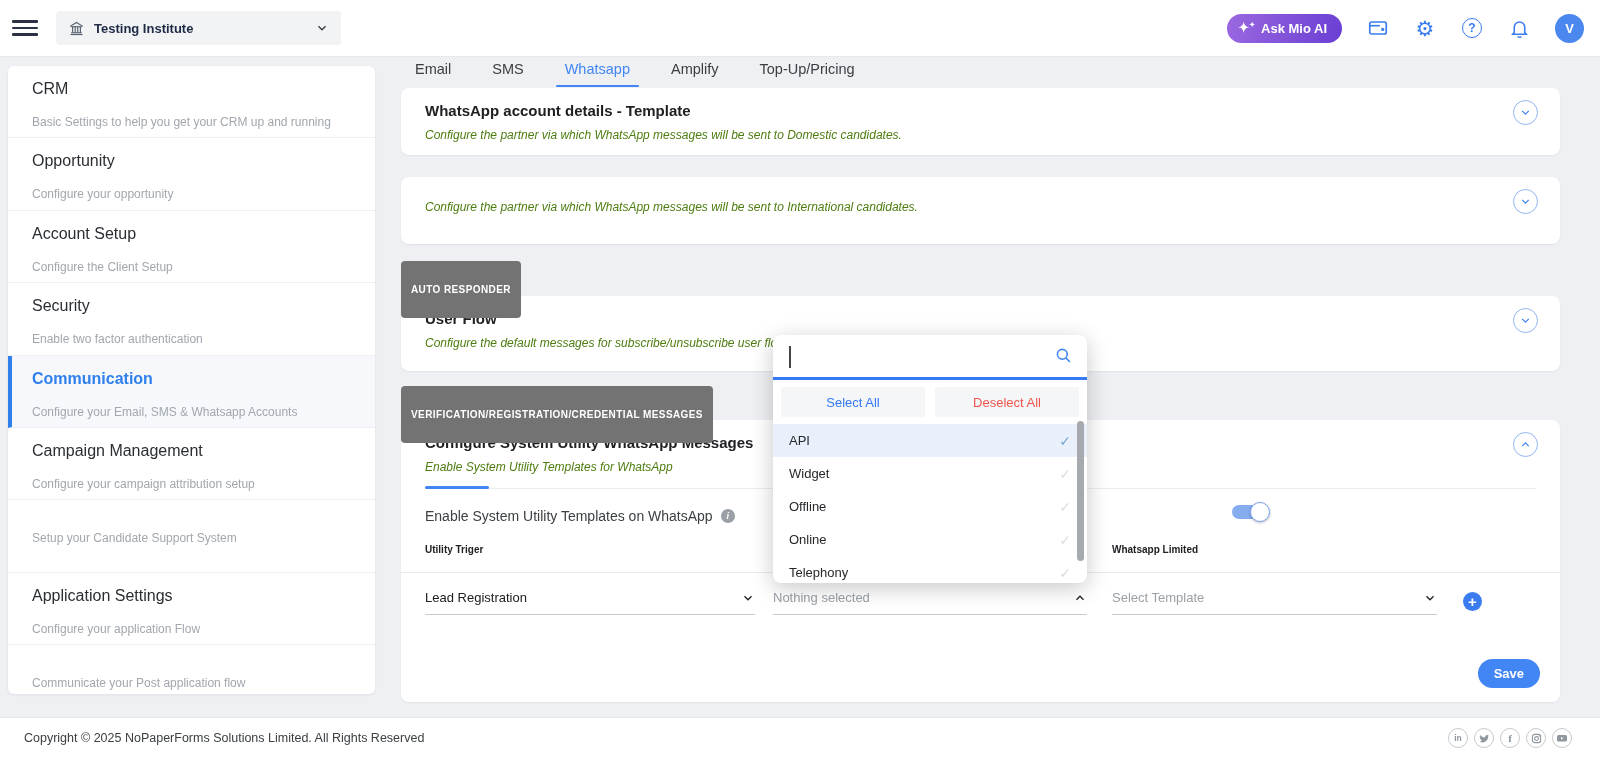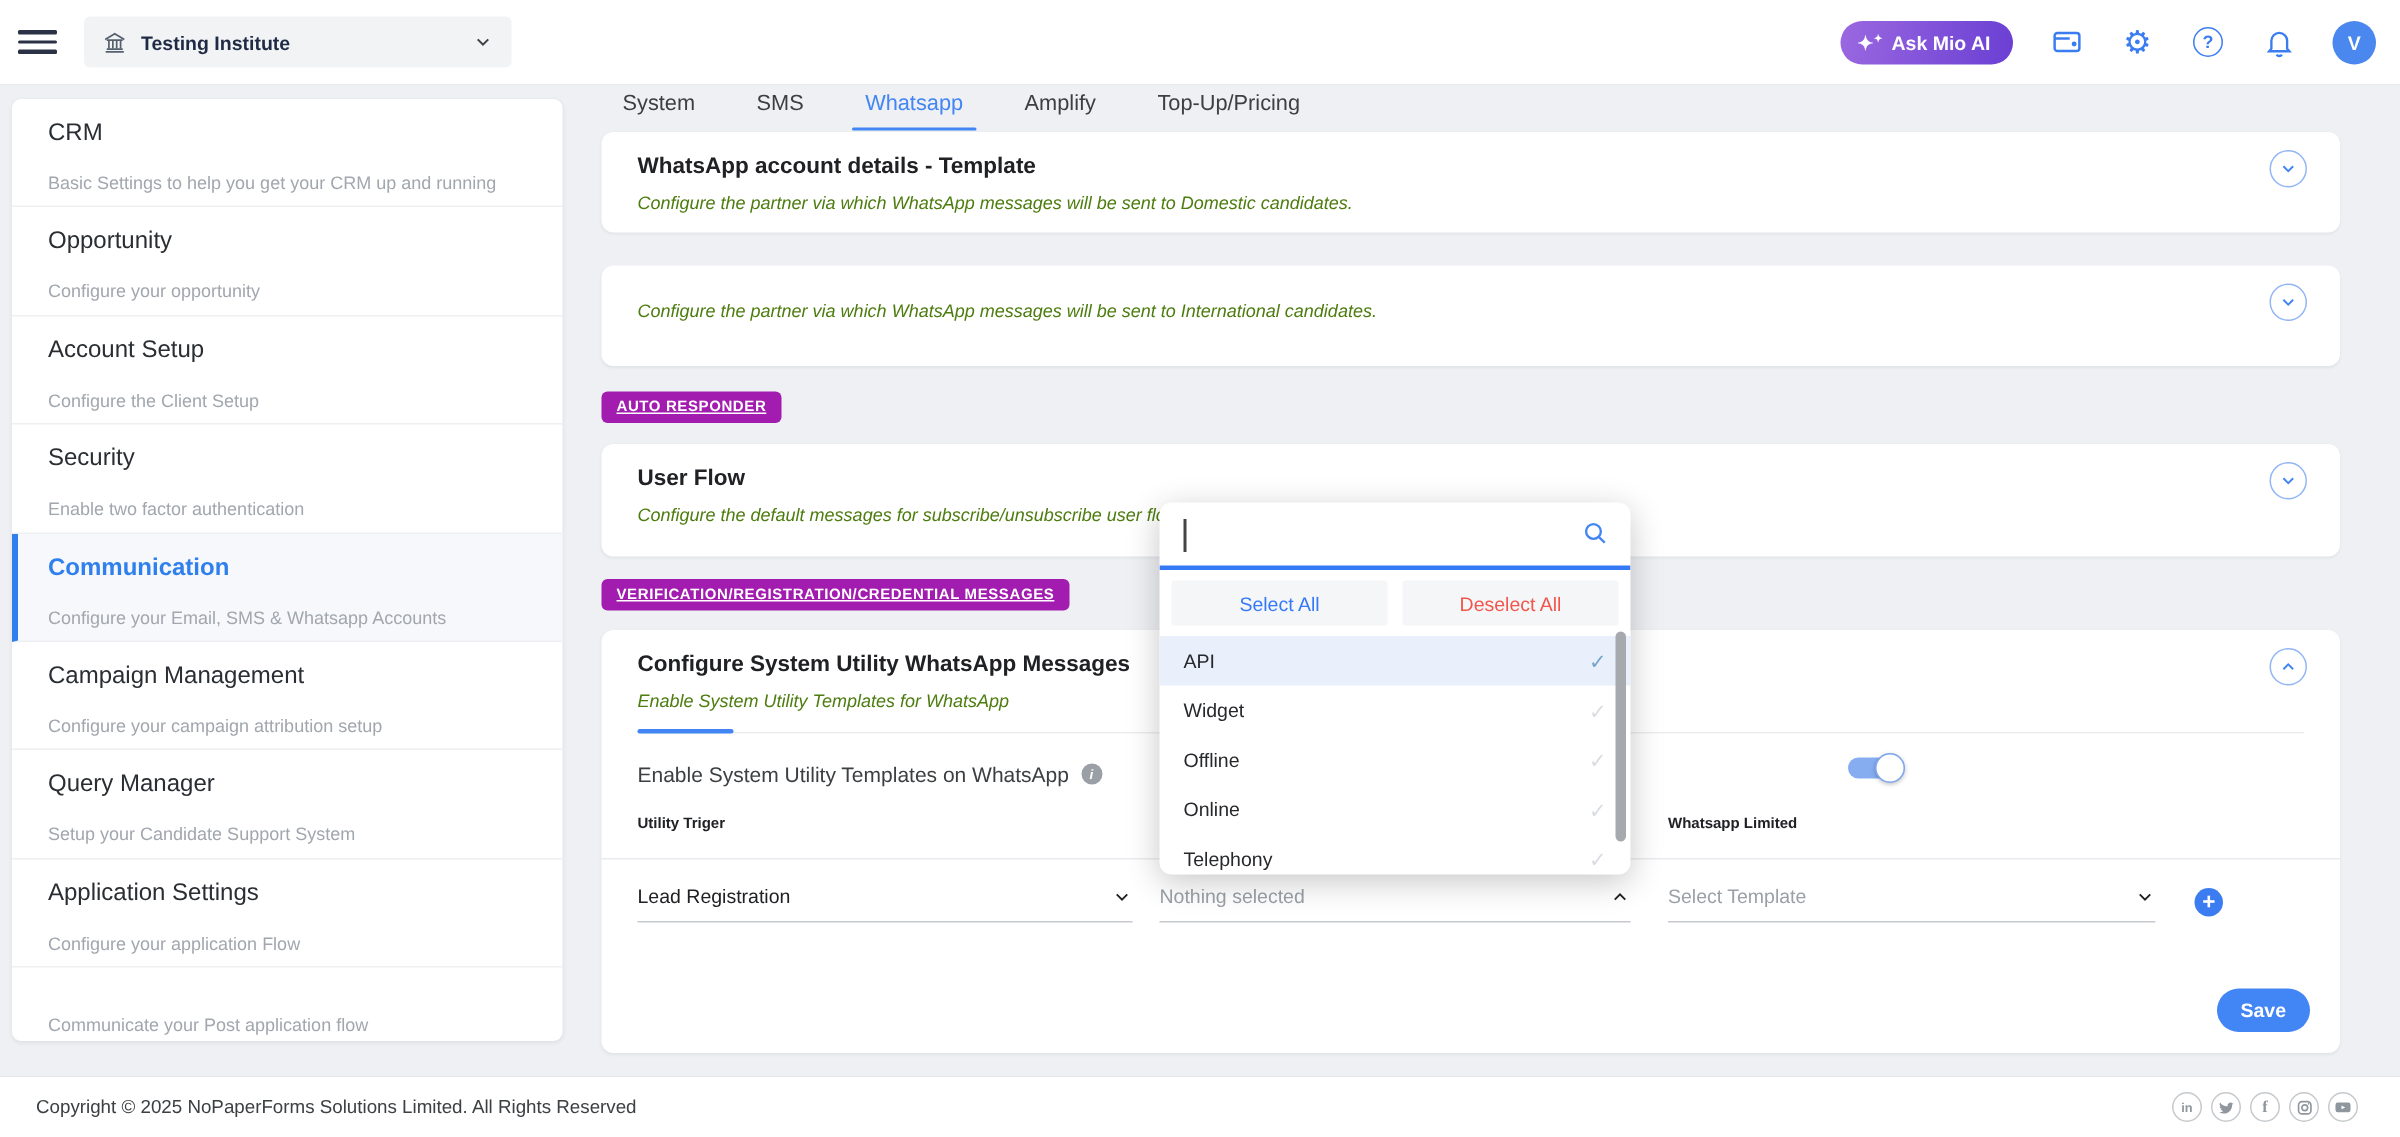--- a/index.html
+++ b/index.html
@@ -39,21 +39,21 @@
   
   .card { position:absolute; left:401px; width:1159px; background:#fff; border-radius:8px; box-shadow:0 1px 2px rgba(60,64,67,.07); padding:14px 24px; }
   .card .ct { font-size:15px; font-weight:700; color:#202124; }
   .card .cs { font-size:12px; color:#4d7c0f; margin-top:9px;font-style:italic; }
   .chev-circ { position:absolute; right:22px; top:12px; width:25px; height:25px; border:1px solid #93b6f6; border-radius:50%; display:flex; align-items:center; justify-content:center; cursor:pointer; background:#fff; }
   #card-domestic { top:88px; height:67px; }
   #card-intl { top:177px; height:67px; }
   #card-userflow { top:296px; height:75px; }
   #card-config { top:420px; height:282px; }
 
-  .badge { position:absolute; left:401px; background:#a21caf; color:#fff; font-size:10px; font-weight:700; letter-spacing:.4px; padding:5px 10px; border-radius:4px; z-index:4;text-decoration:underline; }
+  .badge { position:absolute; left:401px; background:#737373; color:#fff; font-size:10px; font-weight:700; letter-spacing:.4px; padding:23px 10px; border-radius:4px; z-index:4; }
   #badge-auto { top:261px; }
   #badge-verif { top:386px; }
 
   
   .cfg-underline { position:absolute; left:24px; right:24px; top:66px; height:3px; }
   .cfg-underline .gray { position:absolute; left:0; right:0; bottom:0; height:1px; background:#ebedef; }
   .cfg-underline .blue { position:absolute; left:0; width:64px; height:3px; background:#4285f4; border-radius:2px; }
   .enable-row { position:absolute; left:24px; top:88px; display:flex; align-items:center; gap:8px; font-size:14px; color:#3c4043; }
   .info-dot { width:14px; height:14px; border-radius:50%; background:#9aa0a6; color:#fff; font-size:9px; font-weight:700; display:flex; align-items:center; justify-content:center; font-style:italic; }
   .toggle { position:absolute; left:831px; top:85px; width:34px; height:14px; background:#87adf1; border-radius:7px; cursor:pointer; }
@@ -161,34 +161,33 @@
   </div>
   <div class="side-item active">
     <div class="t">Communication</div>
     <div class="s">Configure your Email, SMS &amp; Whatsapp Accounts</div>
   </div>
   <div class="side-item">
     <div class="t">Campaign Management</div>
     <div class="s">Configure your campaign attribution setup</div>
   </div>
   <div class="side-item">
-    <div class="t">Query Manager</div>
     <div class="s">Setup your Candidate Support System</div>
   </div>
   <div class="side-item">
     <div class="t">Application Settings</div>
     <div class="s">Configure your application Flow</div>
   </div>
   <div class="side-item">
     <div class="s">Communicate your Post application flow</div>
   </div>
 </div>
 
 <div class="tabs">
-  <div class="tab">System</div>
+  <div class="tab">Email</div>
   <div class="tab">SMS</div>
   <div class="tab active">Whatsapp</div>
   <div class="tab">Amplify</div>
   <div class="tab">Top-Up/Pricing</div>
 </div>
 
 <div class="card" id="card-domestic">
   <div class="ct">WhatsApp account details - Template</div>
   <div class="cs">Configure the partner via which WhatsApp messages will be sent to Domestic candidates.</div>
   <span class="chev-circ">

